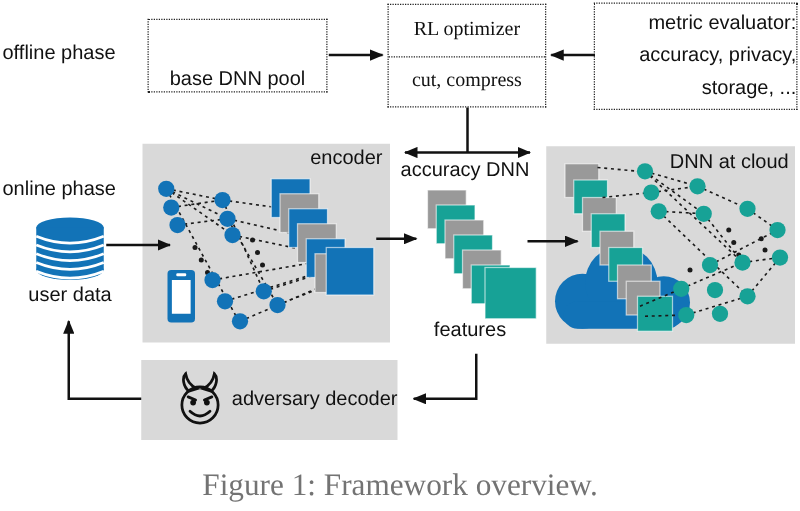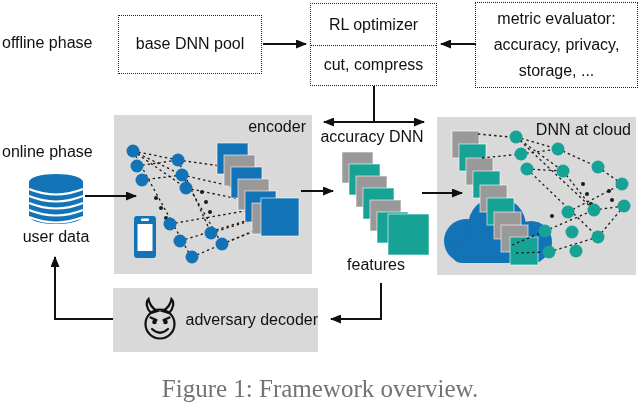--- a/index.html
+++ b/index.html
@@ -5,21 +5,21 @@
   :root{
     --blue:#1273b7; --teal:#17a296; --graysq:#999999; --panel:#d9d9d9; --ink:#111111;
   }
   html,body{margin:0;padding:0;background:#ffffff;}
   #fig{position:relative;width:640px;height:409px;background:#ffffff;overflow:hidden;
        font-family:"Liberation Sans","DejaVu Sans",sans-serif;color:#111;}
   .abs{position:absolute;}
   .lbl{font-size:16px;line-height:1.15;white-space:nowrap;}
   .phase{font-weight:normal;font-size:16px;}
   .dbox{position:absolute;border:1.5px dotted #222;background:#fff;box-sizing:border-box;
-        display:flex;align-items:center;justify-content:center;text-align:center;}
+        display:flex;align-items:flex-end;justify-content:center;text-align:center;}
   .panel{position:absolute;background:var(--panel);box-sizing:border-box;}
   .half{display:flex;align-items:center;justify-content:center;height:40px;box-sizing:border-box;}
   .half+.half{border-top:1.5px dotted #222;}
   .ctr{text-align:center;}
   #caption{position:absolute;left:0;top:375px;width:640px;text-align:center;
            font-family:"Liberation Serif","DejaVu Serif",serif;font-size:25px;color:#737373;}
   svg.overlay{position:absolute;left:0;top:0;pointer-events:none;}
   .st{stroke:var(--ink);stroke-width:2;fill:none;}
   .dash{stroke:#1a1a1a;stroke-width:1.3;fill:none;stroke-dasharray:2.4 3;}
   .sq{stroke:rgba(255,255,255,0.6);stroke-width:1;}
@@ -33,21 +33,21 @@
 
 <div id="fig">
 
   <div class="abs phase" style="left:2px;top:34px;">offline phase</div>
   <div class="abs phase" style="left:2px;top:143px;">online phase</div>
 
   <div class="dbox lbl" style="left:118px;top:15px;width:144px;height:59px;">
     <span>base DNN pool</span>
   </div>
 
-  <div class="dbox" style="left:310px;top:3px;width:127px;height:83px;flex-direction:column;align-items:stretch;justify-content:flex-end;">
+  <div class="dbox" style="left:310px;top:3px;width:127px;height:83px;flex-direction:column;align-items:stretch;justify-content:space-between;font-family:Liberation Serif, serif;">
     <div class="half lbl">
       <span>RL optimizer</span>
     </div>
     <div class="half lbl">
       <span>cut, compress</span>
     </div>
   </div>
 
   <div class="dbox lbl" style="left:475px;top:2px;width:163px;height:86px;flex-direction:column;line-height:26px;">
     <div>metric evaluator:</div>

